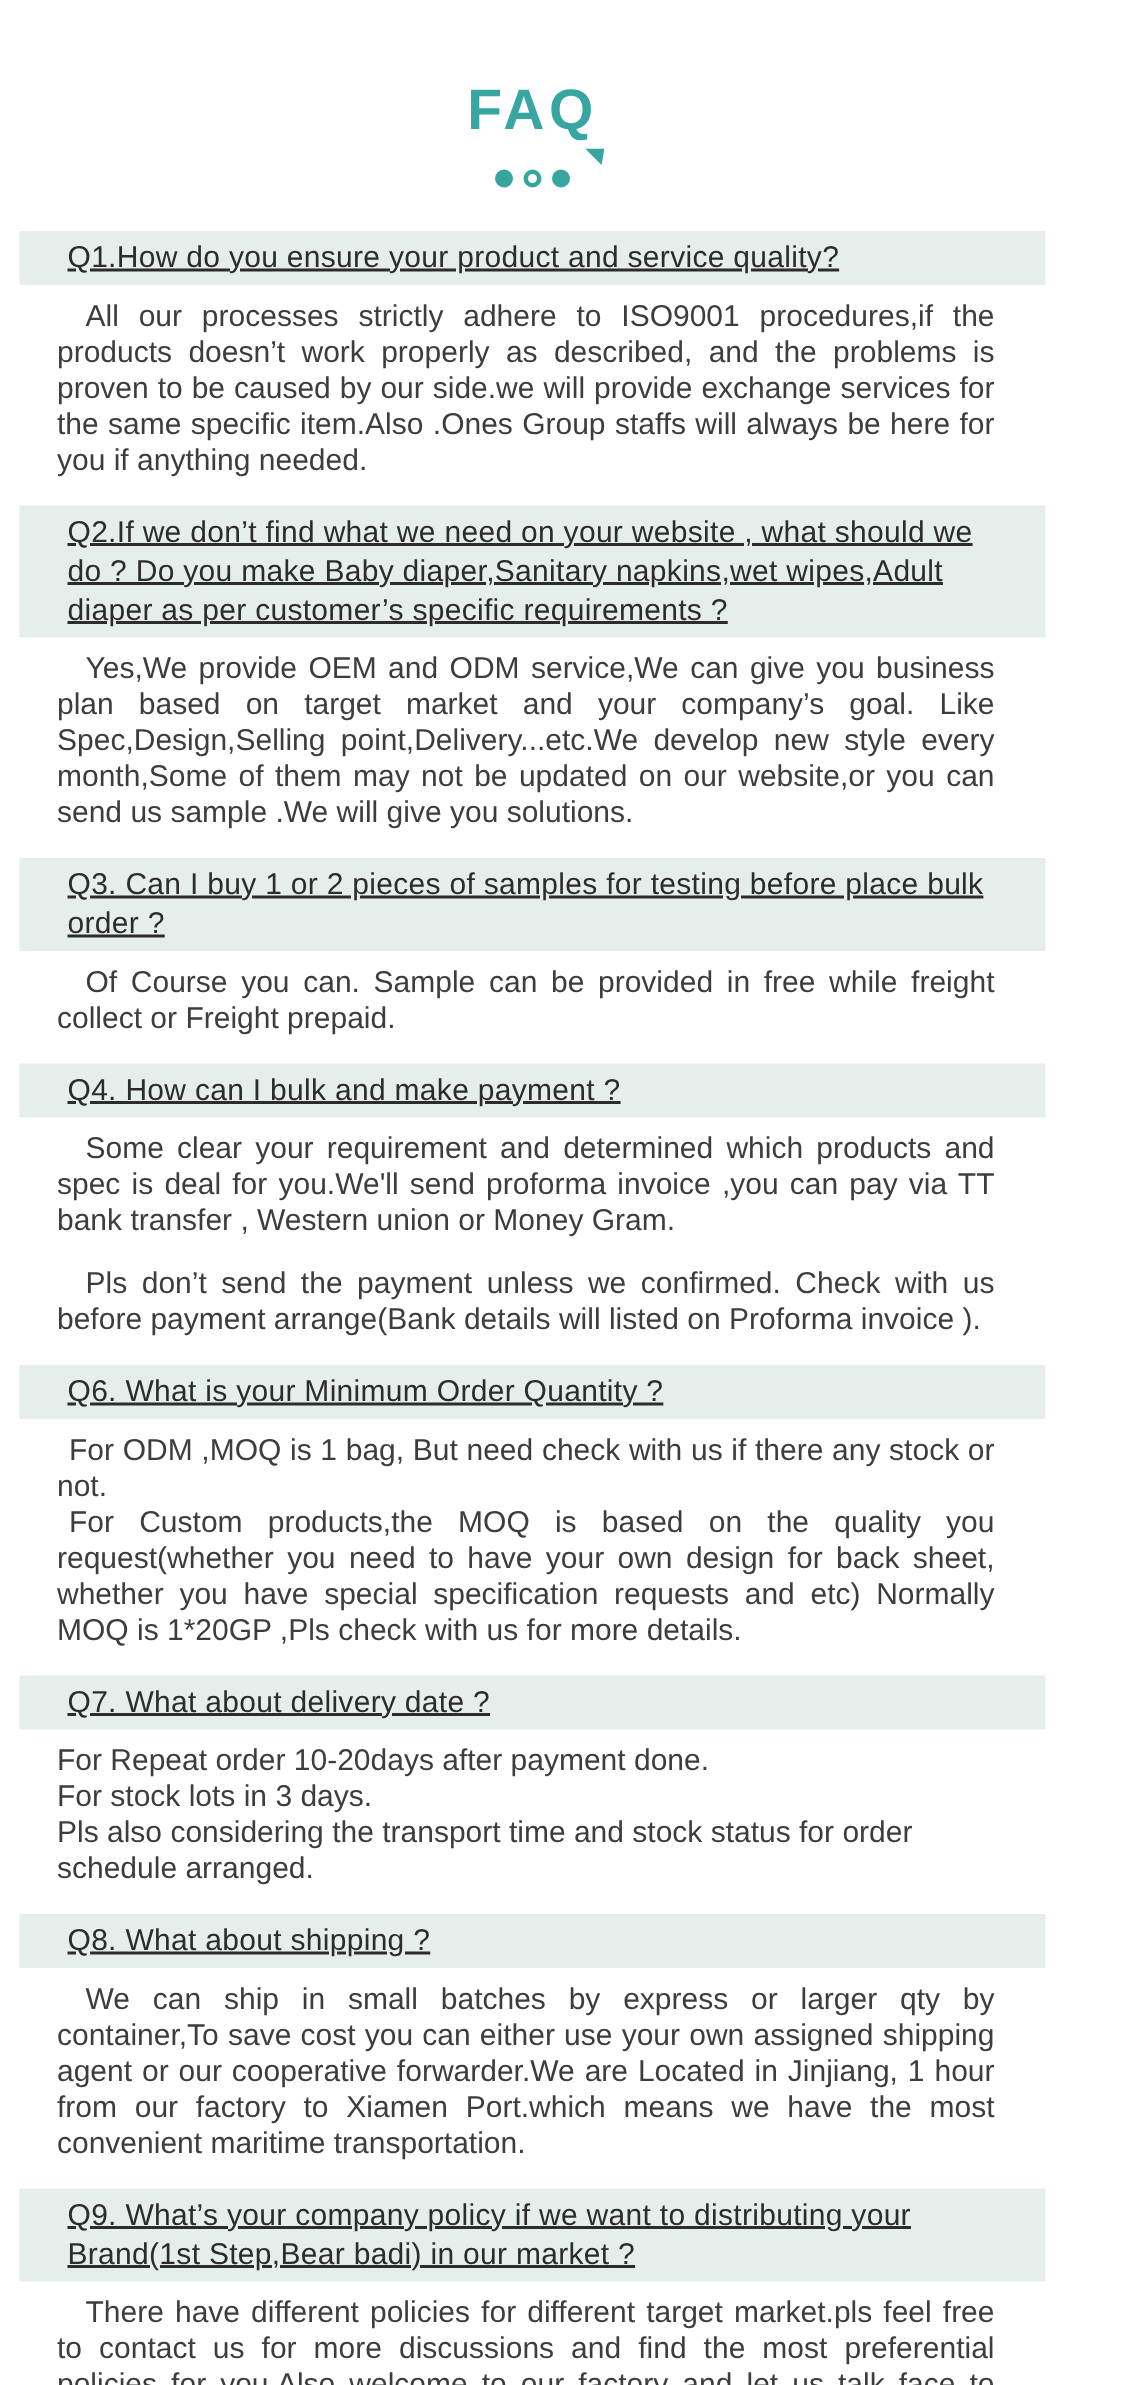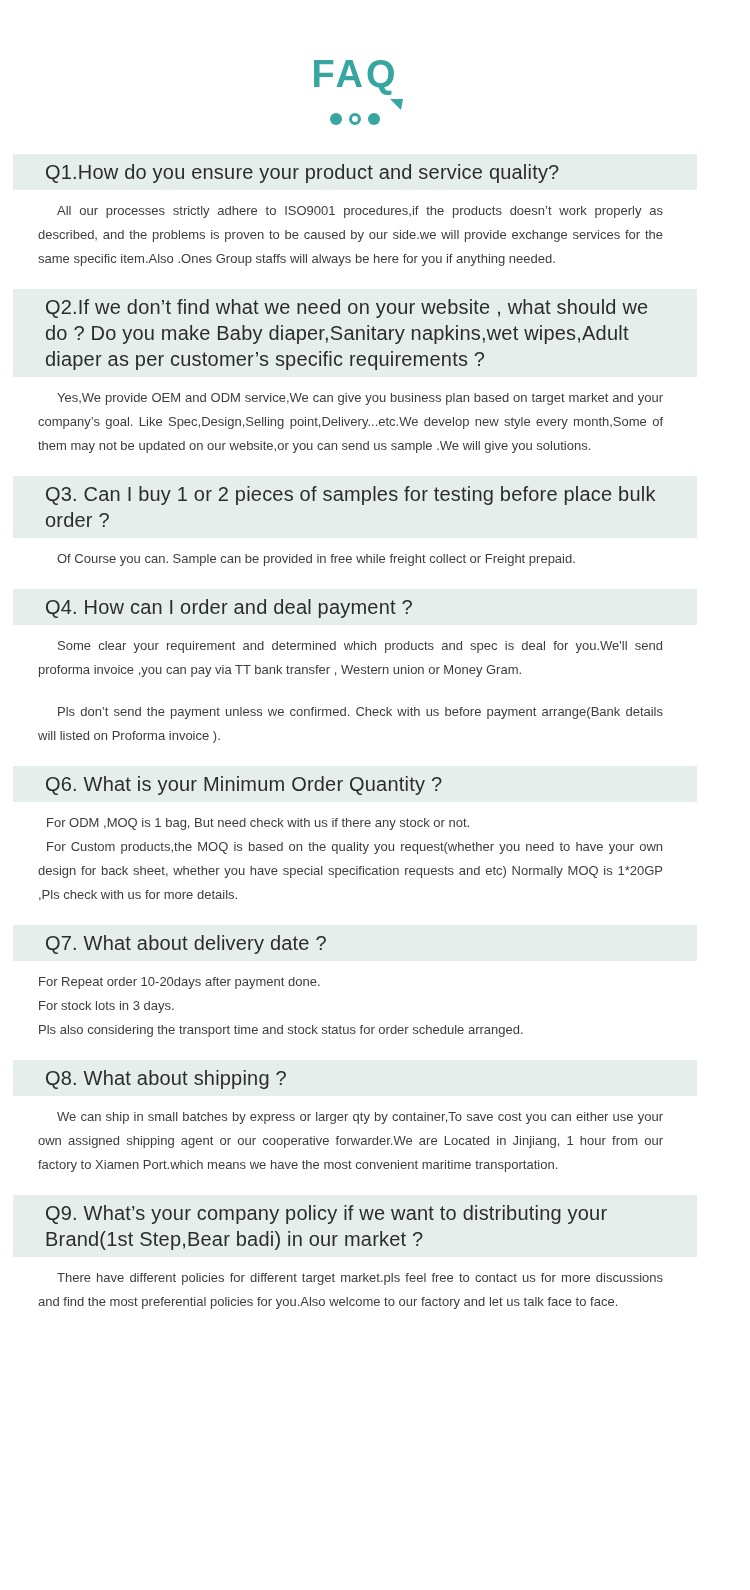--- a/index.html
+++ b/index.html
@@ -66,24 +66,25 @@
   
   .faq-section { margin-bottom: 18px; }
   .q-bar {
     margin: 0 13px;
     background: var(--bar-bg);
     padding: 5px 30px 5px 32px;
     font-size: 20px;
     line-height: 26px;
     color: var(--heading-color);
     letter-spacing: 0.2px;
+    text-decoration: underline;
   }
   .answer {
     margin: 9px 47px 0 38px;
-    font-size: 13px;
+    font-size: 20px;
     line-height: 24px;
     color: var(--body-color);
     text-align: justify;
   }
   .answer p {
     margin: 0;
     text-indent: 19px;
   }
   
   .faq-section:nth-of-type(6) .answer p { text-indent: 8px; }
@@ -135,21 +136,21 @@
       <div class="q-bar">
         <span>Q3. Can I buy 1 or 2  pieces of samples for testing before place bulk order ?</span>
       </div>
       <div class="answer">
         <p>Of Course you can. Sample can be provided in free while freight collect or Freight prepaid.</p>
       </div>
     </section>
 
     <section class="faq-section">
       <div class="q-bar">
-        <span>Q4. How can I order and deal payment ?</span>
+        <span>Q4. How can I bulk and make payment ?</span>
       </div>
       <div class="answer">
         <p>Some clear your requirement and determined which products and spec is deal for you.We'll send proforma invoice ,you can pay via TT bank transfer , Western union or Money Gram.</p>
       </div>
     </section>
 
     <section class="faq-section">
       <div class="answer">
         <p>Pls don’t send the payment unless we confirmed. Check with us before payment arrange(Bank details will listed on Proforma invoice ).</p>
       </div>

